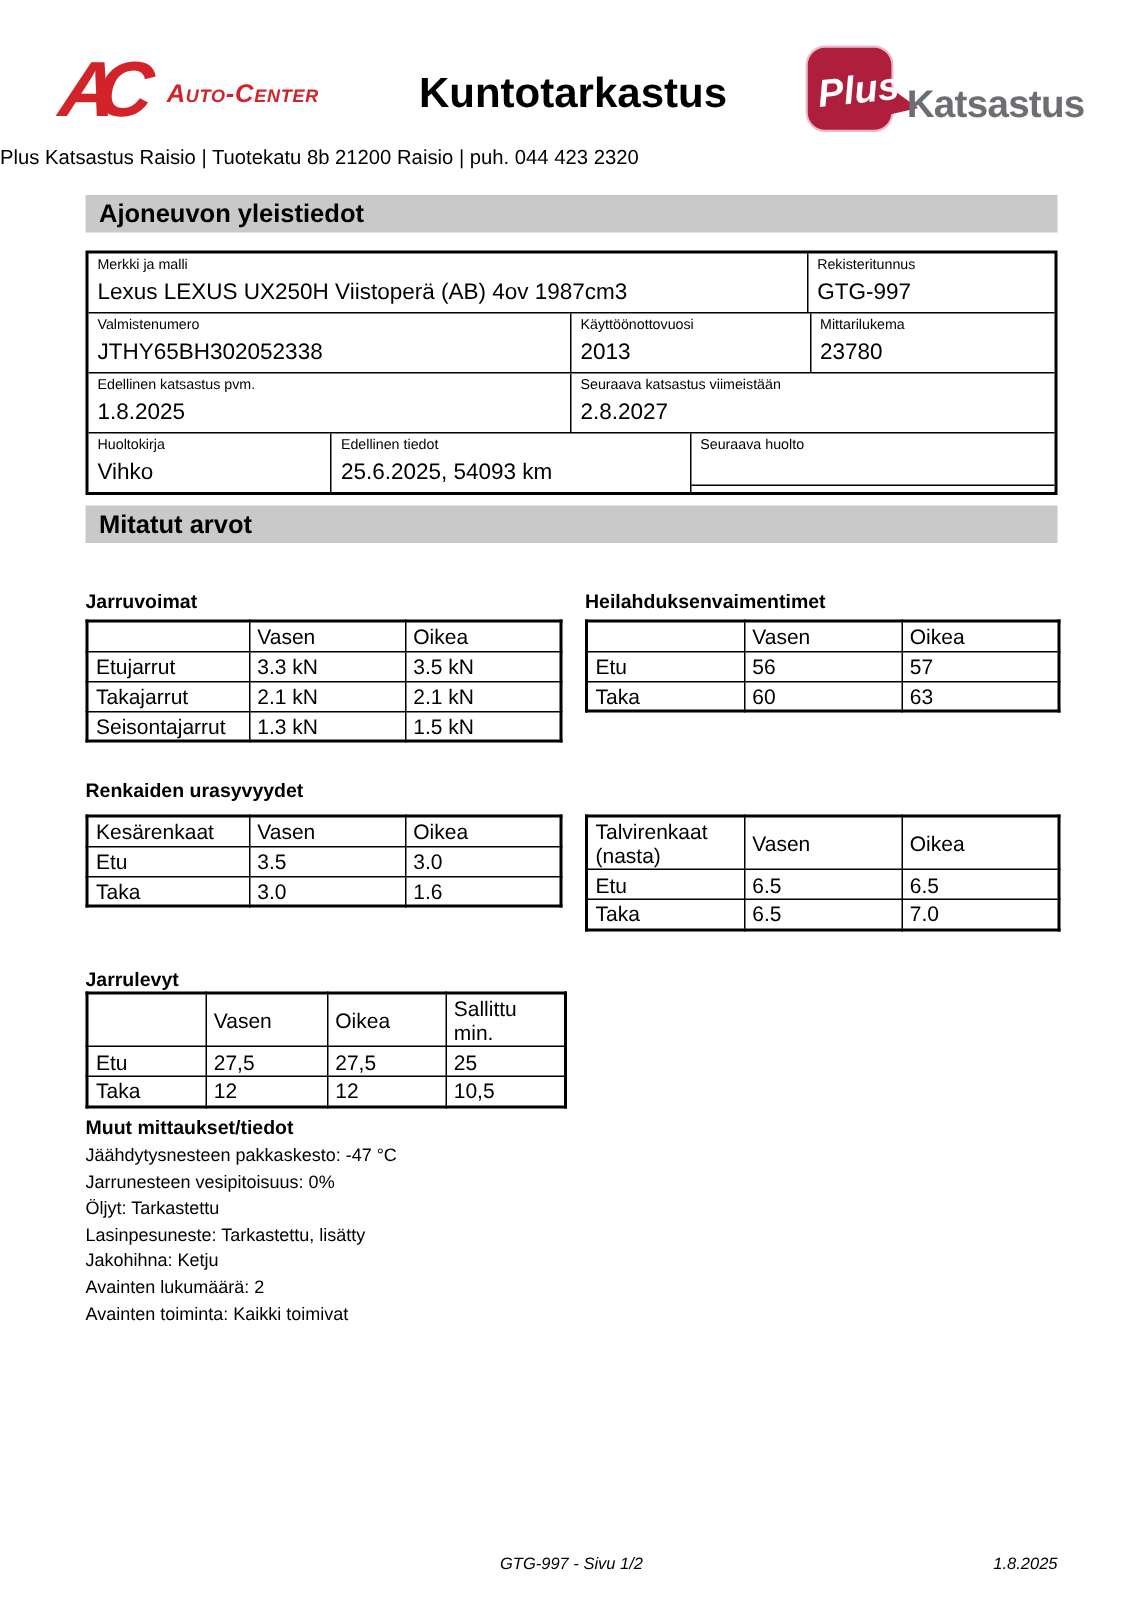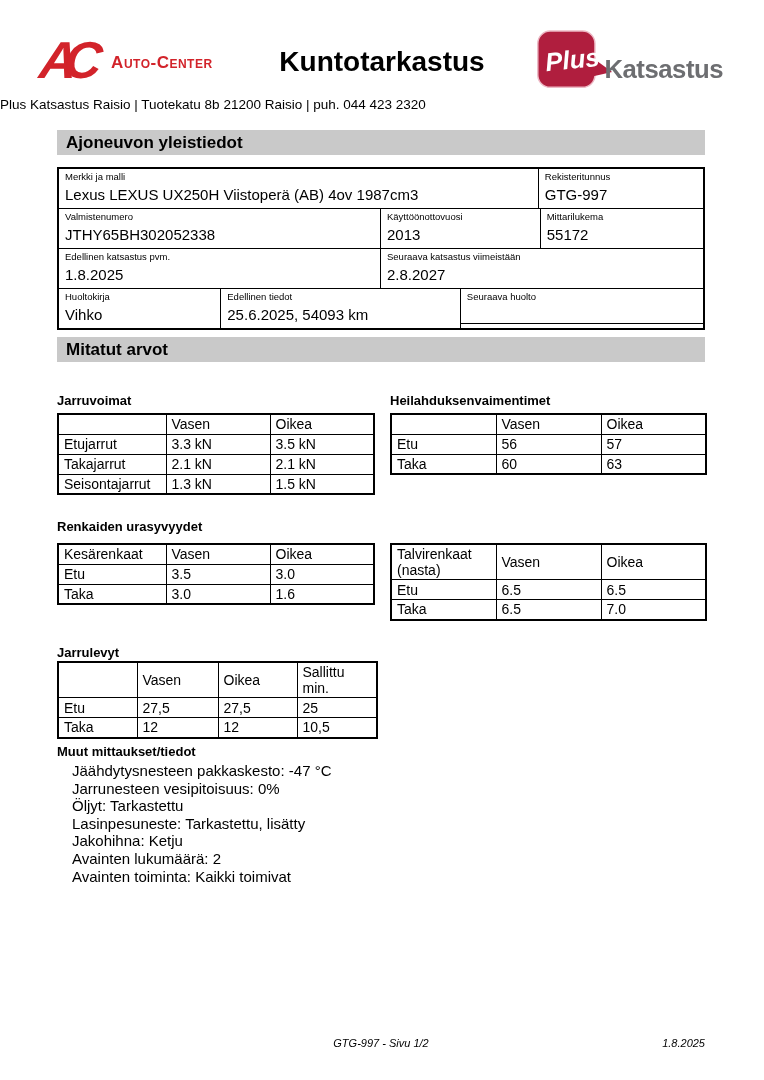--- a/index.html
+++ b/index.html
@@ -14,21 +14,21 @@
   }
 
   
   .ac-logo { position: absolute; left: 40px; top: 34px; display: flex; align-items: center; }
   .ac-mark {
     font-size: 52px; font-weight: bold; font-style: italic;
     color: #d2232a; letter-spacing: -13px; line-height: 1;
     transform: skewX(-6deg); padding-right: 14px;
   }
   .ac-name {
-    font-size: 17px; font-weight: bold; 
+    font-size: 17px; font-weight: bold; font-style: italic;
     font-variant: small-caps; color: #d2232a; letter-spacing: 0.5px;
     margin-left: 8px; margin-top: 6px;
   }
   .doc-title {
     position: absolute; left: 0; right: 0; top: 46px;
     text-align: center; font-size: 28px; font-weight: bold;
   }
   .plus-logo { position: absolute; right: 30px; top: 28px; }
   .contact-line {
     position: absolute; left: 0; right: 0; top: 97px;
@@ -76,21 +76,21 @@
   .tbl-vaimentimet   { left: 390px; top: 413px; width: 315px; }
   .lbl-urasyvyydet   { left: 57px;  top: 519px; }
   .tbl-kesarenkaat   { left: 57px;  top: 543px; width: 316px; }
   .tbl-talvirenkaat  { left: 390px; top: 543px; width: 315px; }
   .lbl-jarrulevyt    { left: 57px;  top: 645px; }
   .tbl-jarrulevyt    { left: 57px;  top: 661px; width: 319px; }
 
   
   .other-block { position: absolute; left: 57px; top: 744px; width: 560px; }
   .other-label { font-size: 13px; font-weight: bold; margin-bottom: 3px; }
-  .other-line  { font-size: 15px; line-height: 17.6px; margin-left: 15px; }
+  .other-line  { font-size: 12px; line-height: 17.6px; }
 
   
   .footer-page {
     position: absolute; left: 57px; width: 648px; top: 1037px;
     text-align: center; font-size: 11px; font-style: italic;
   }
   .footer-date {
     position: absolute; right: 59px; top: 1037px;
     font-size: 11px; font-style: italic;
   }
@@ -135,21 +135,21 @@
       <div class="icell w50">
         <div class="ilabel">Valmistenumero</div>
         <div class="ivalue">JTHY65BH302052338</div>
       </div>
       <div class="icell w248">
         <div class="ilabel">Käyttöönottovuosi</div>
         <div class="ivalue">2013</div>
       </div>
       <div class="icell w252">
         <div class="ilabel">Mittarilukema</div>
-        <div class="ivalue">55172</div>
+        <div class="ivalue">23780</div>
       </div>
     </div>
     <div class="irow">
       <div class="icell w50">
         <div class="ilabel">Edellinen katsastus pvm.</div>
         <div class="ivalue">1.8.2025</div>
       </div>
       <div class="icell w501">
         <div class="ilabel">Seuraava katsastus viimeistään</div>
         <div class="ivalue">2.8.2027</div>

